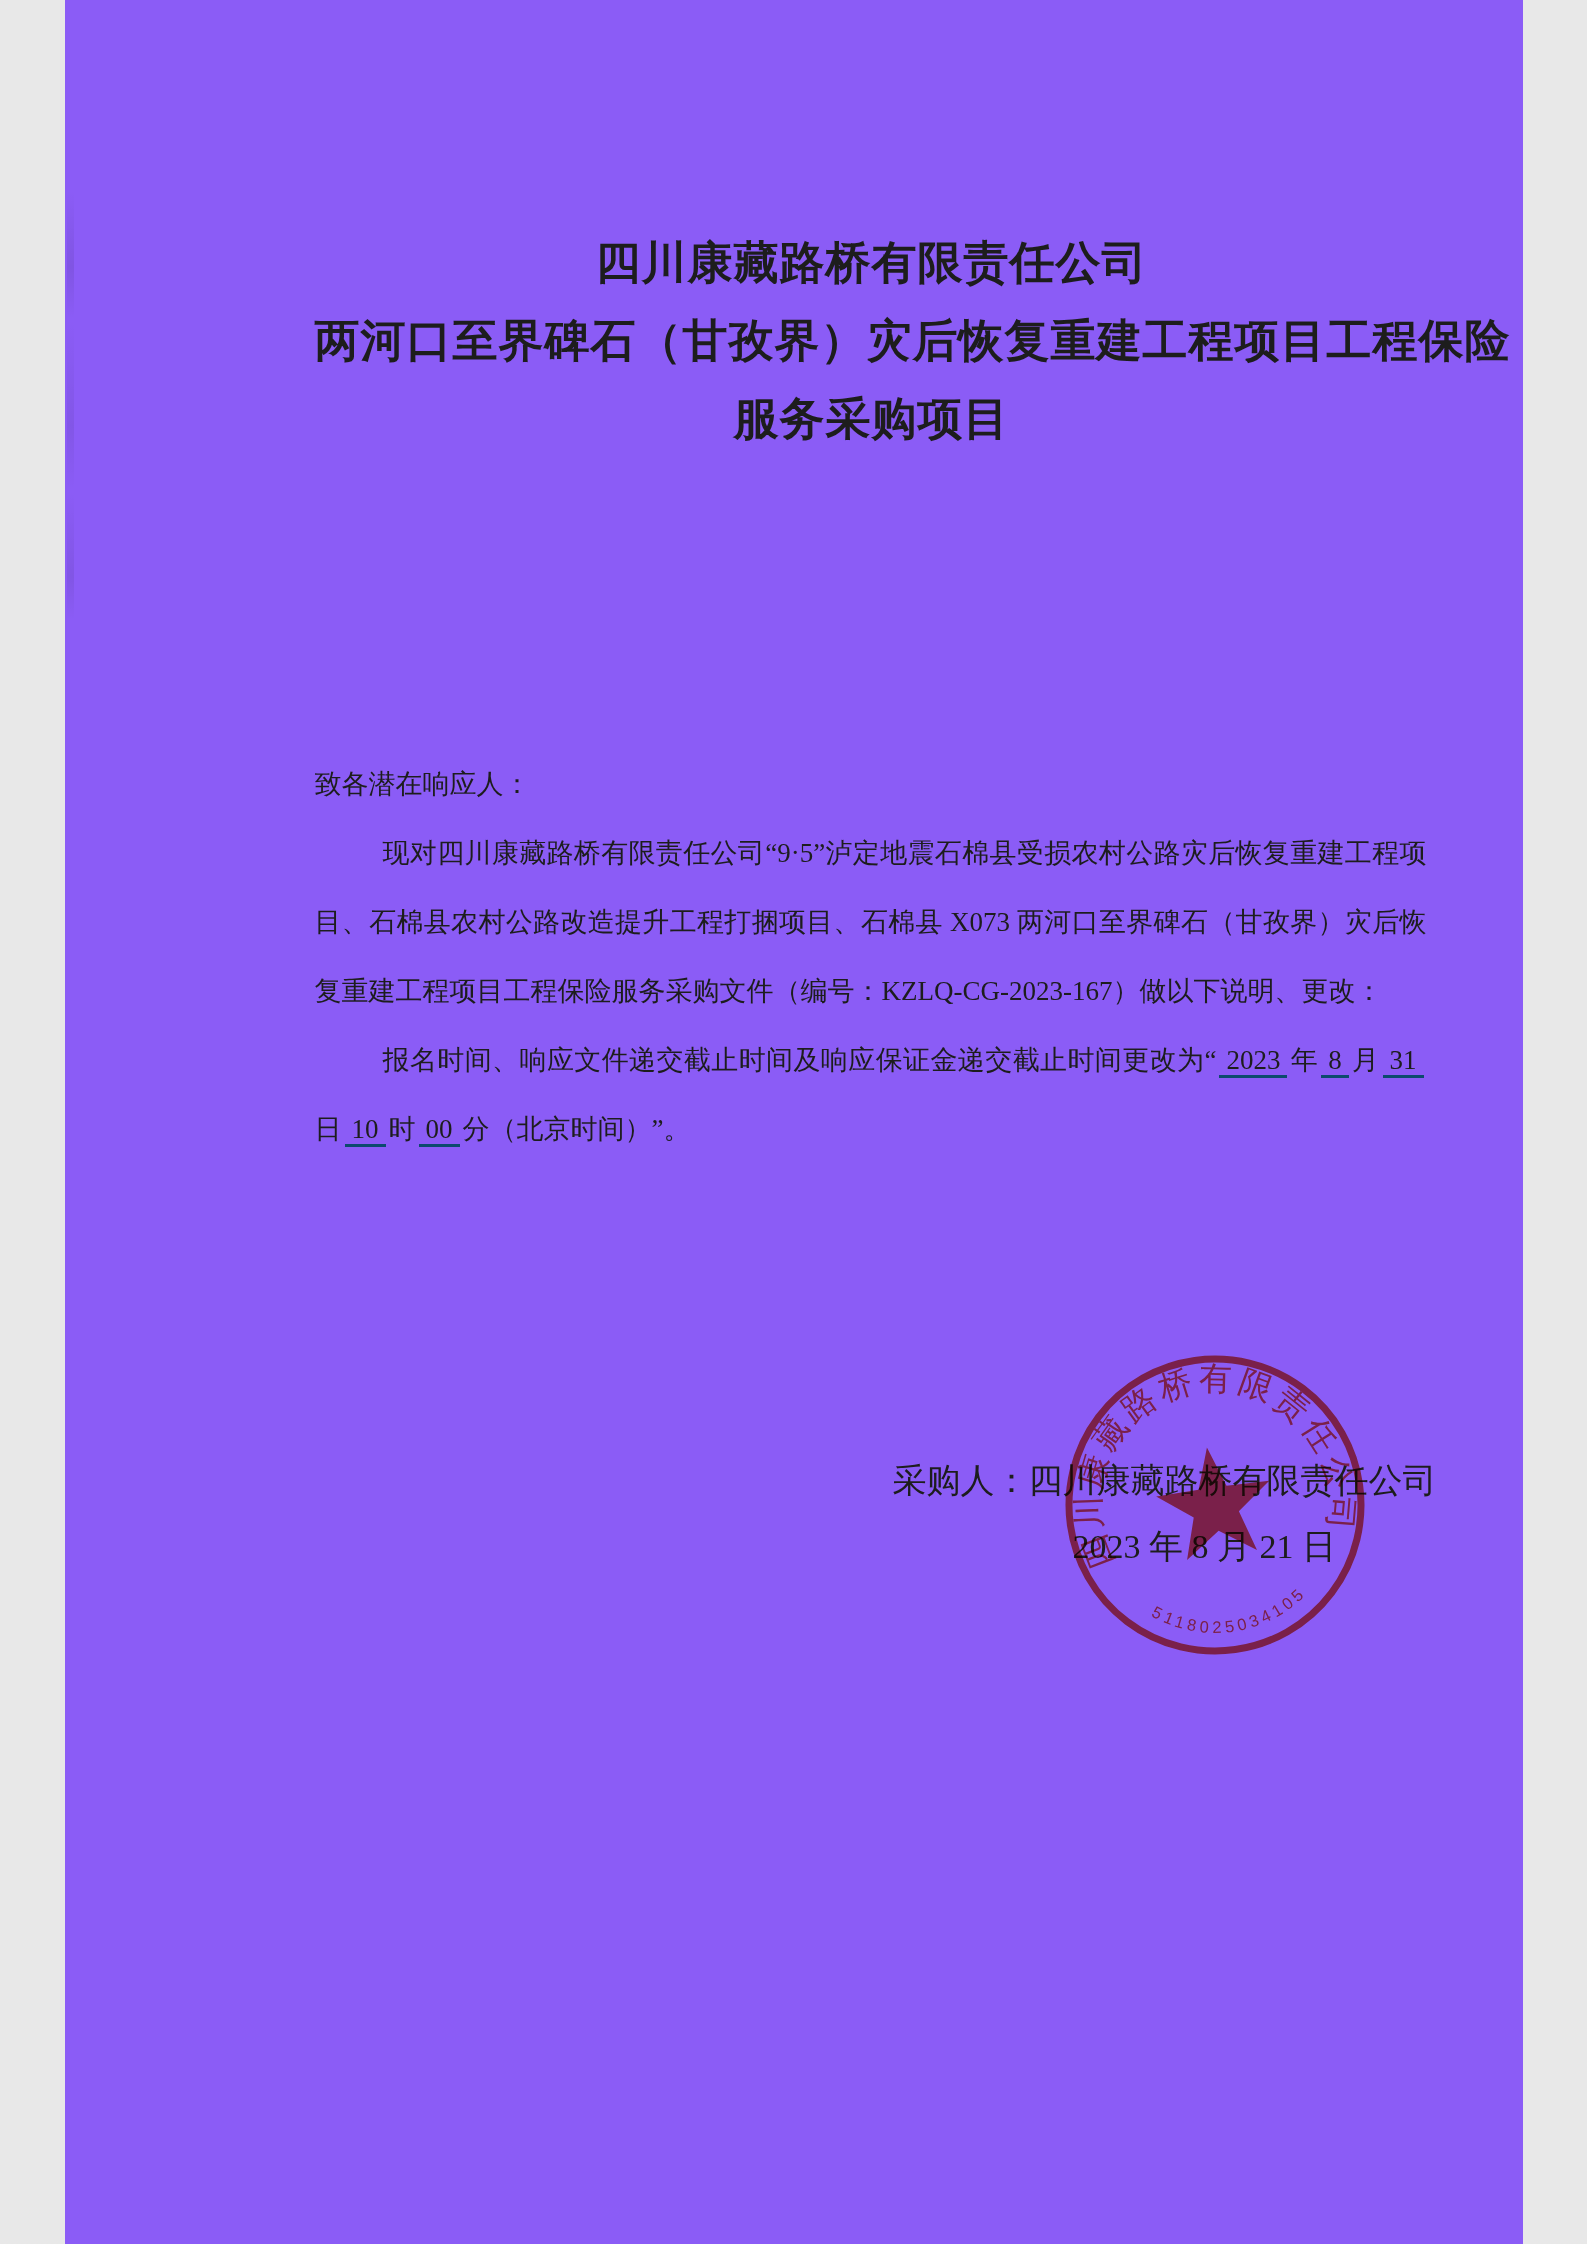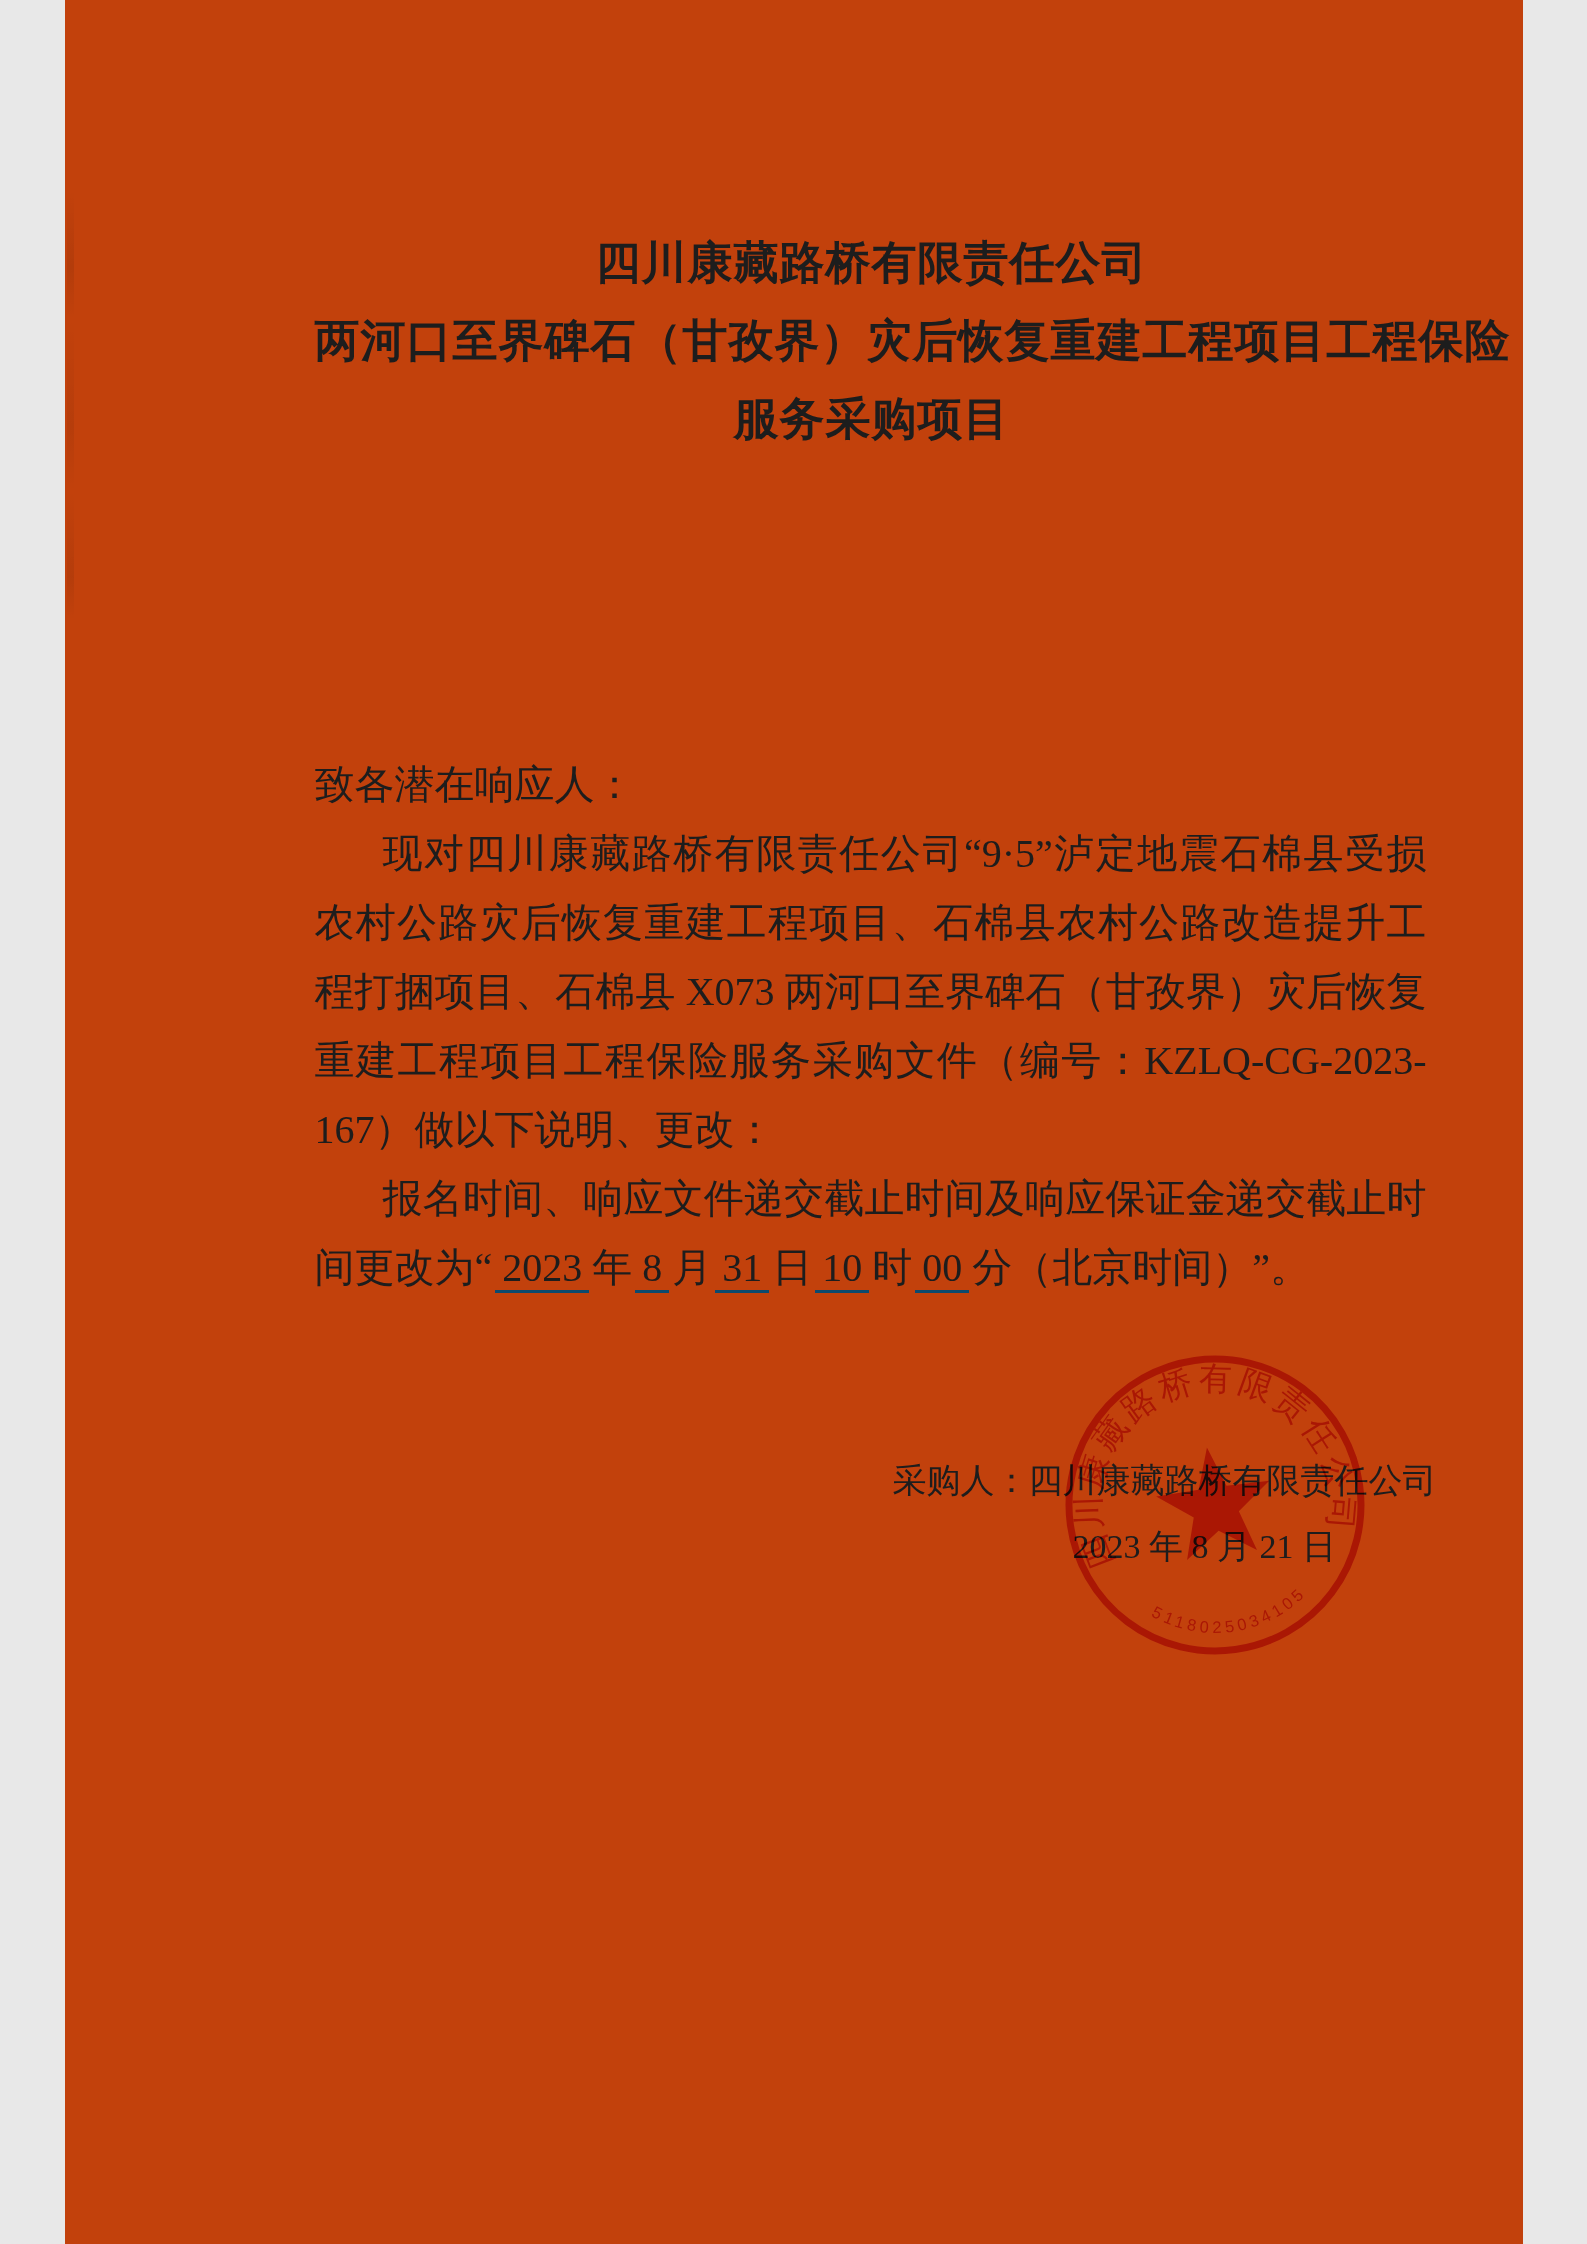--- a/index.html
+++ b/index.html
@@ -1,21 +1,21 @@
 <!DOCTYPE html>
 <html style="--stamp-color: #de4a3c;"><head>
 <meta charset="utf-8">
 <style>
   html,body { margin:0; padding:0; background:#e8e8e8; }
   .page {
     position: relative;
     width: 1458px;
     height: 2244px;
     margin: 0 auto;
-    background: #c2410c;
+    background: #8b5cf6;
     color: #1d1d1d;
     font-family: "Liberation Serif", "DejaVu Serif", serif;
     overflow: hidden;
   }
   
   .scan-noise {
     position:absolute; left:2px; top:190px; width:7px; height:430px;
     background: linear-gradient(#0000 0%, #00000014 18%, #0000 30%, #00000010 55%, #0000 70%, #00000012 90%, #0000 100%);
   }
   .title-block {
@@ -28,21 +28,21 @@
     font-weight: bold;
     line-height: 78px;
     letter-spacing: 1px;
   }
   .title-line { white-space: nowrap; }
   .body-block {
     position: absolute;
     left: 250px;
     width: 1112px;
     top: 750px;
-    font-size: 40px;
+    font-size: 27px;
     line-height: 69px;
     text-align: justify;
   }
   .body-block p { margin: 0; }
   .para { text-indent: 68px; }
   .seg { }
   .u {
     border-bottom: 3px solid #0c4a6e;
     padding: 0 7px;
     margin: 0 3px;

